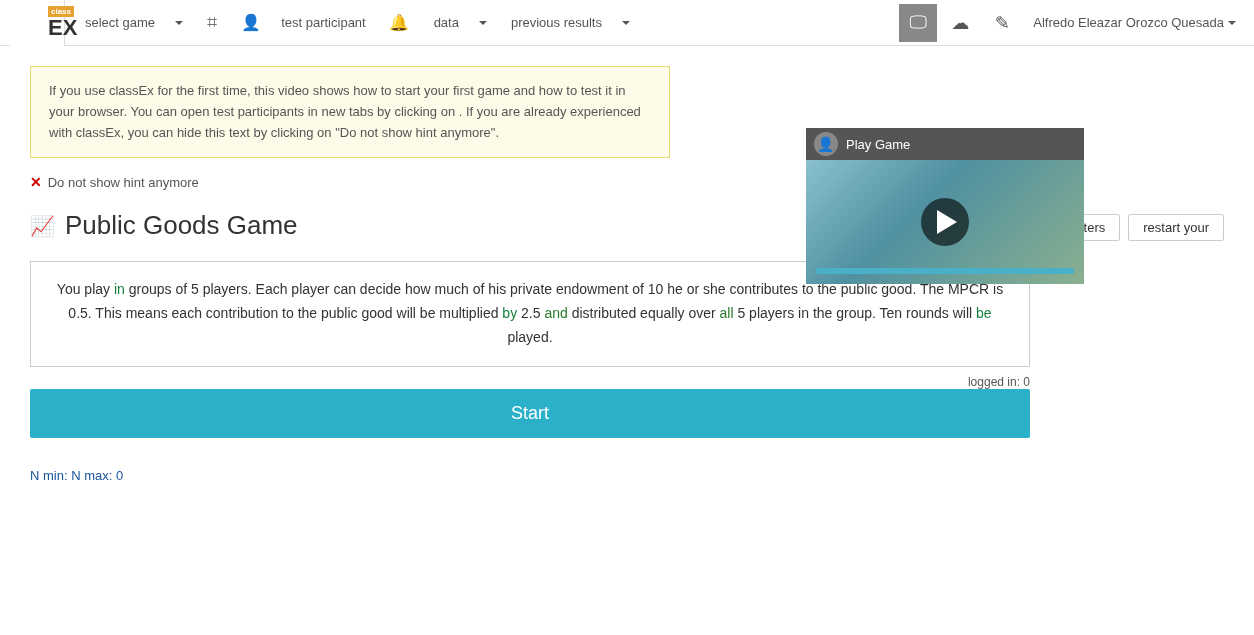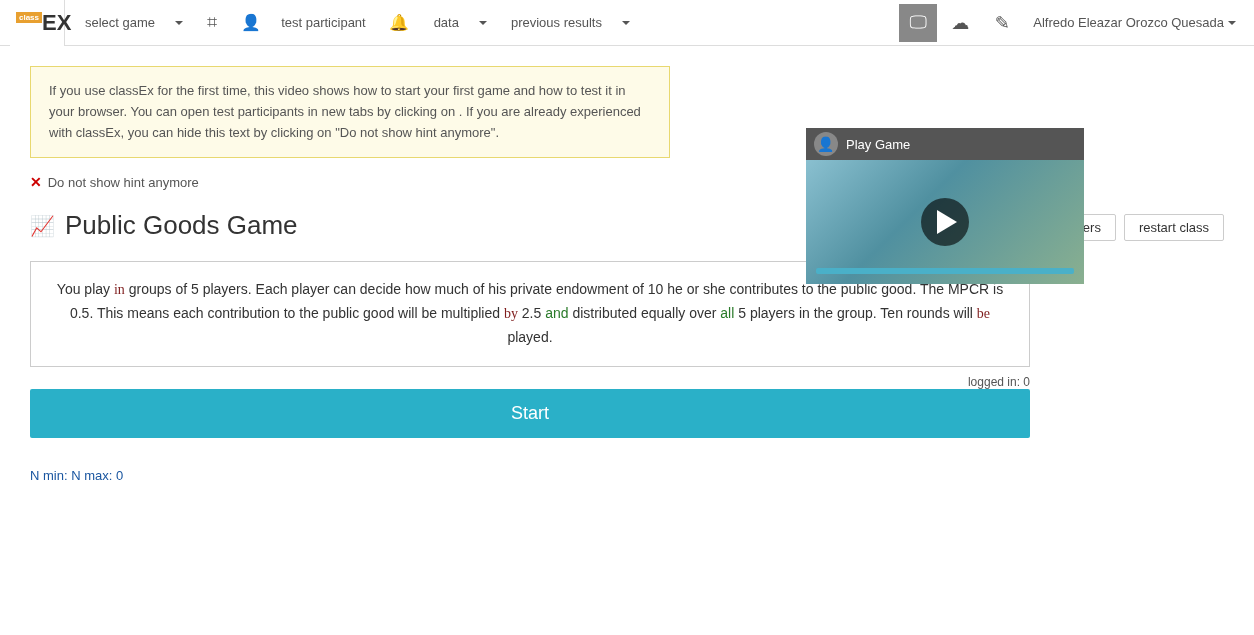--- a/index.html
+++ b/index.html
@@ -32,22 +32,23 @@
       padding: 1px 3px;
     }
     .logo-ex {
       font-size: 22px;
       font-weight: bold;
       color: #333;
       line-height: 1;
     }
     .logo-text {
       display: flex;
-      flex-direction: row;
+      flex-direction: column;
       align-items: flex-start;
+      margin-left: 32px;
     }
     .nav-items {
       display: flex;
       align-items: center;
       flex: 1;
       padding-left: 10px;
       gap: 4px;
     }
     .nav-item {
       padding: 4px 10px;
@@ -240,21 +241,21 @@
     .description-box {
       border: 1px solid #ccc;
       padding: 16px;
       margin-bottom: 8px;
       text-align: center;
       font-size: 14px;
       line-height: 1.7;
       color: #333;
       max-width: 1000px;
     }
-    .description-box span.blue { color: #7f1d1d; font-family: Liberation Serif, serif; }
+    .description-box span.blue { color: #15803d; }
     .description-box span.green { color: #2a7a2a; }
 
     
     .logged-in-row {
       text-align: right;
       font-size: 12px;
       color: #555;
       max-width: 1000px;
     }
 
@@ -365,21 +366,21 @@
     </div>
 
     
     <div class="game-title-row">
       <div class="game-title">
         <span class="chart-icon">📈</span>
         <span>Public Goods Game</span>
       </div>
       <div class="game-buttons">
         <button class="btn-outline">parameters</button>
-        <button class="btn-outline">restart class</button>
+        <button class="btn-outline">restart your</button>
       </div>
     </div>
 
     
     <div class="description-box">
       You play <span class="blue">in</span> groups of 5 players. Each player can decide how much of his private endowment of 10 he or she contributes to the public good. The MPCR is 0.5. This means each contribution to the public good will be multiplied <span class="blue">by</span> 2.5 <span class="green">and</span> distributed equally over <span class="green">all</span> 5 players in the group. Ten rounds will <span class="blue">be</span> played.
     </div>
 
     
     <div class="logged-in-row">

